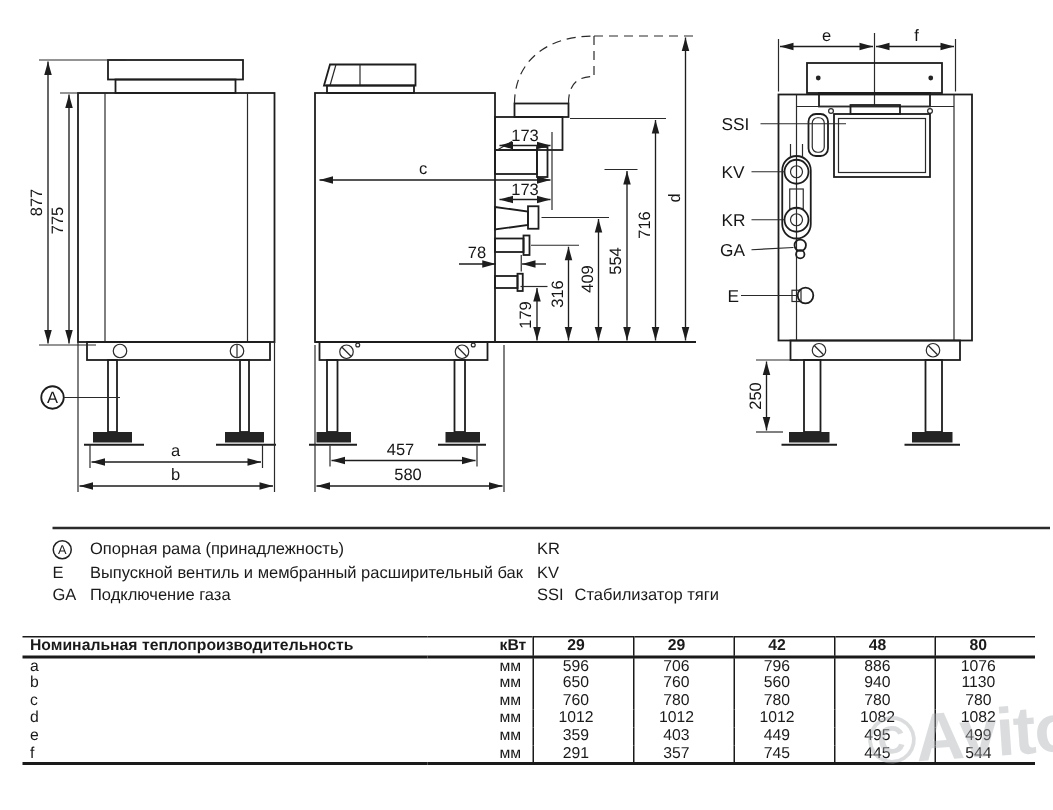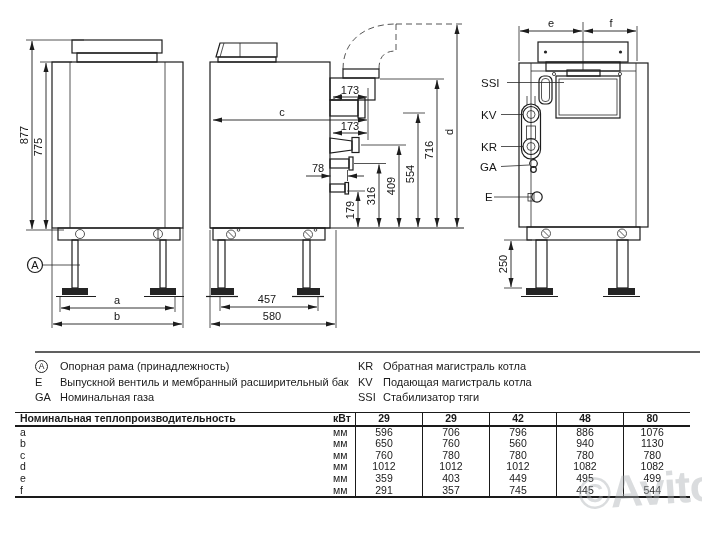--- a/index.html
+++ b/index.html
@@ -21,21 +21,21 @@
   #legend-left{left:35px;width:318px;}
   #legend-right{left:358px;width:335px;}
   .lrow{display:flex;align-items:flex-start;margin-bottom:2.5px;font-size:11px;line-height:13px;}
   .lsym{flex:0 0 25px;width:25px;font-size:11px;}
   .circ{flex:0 0 13px;width:13px;height:13px;margin-right:12px;border:1.2px solid #222;
         border-radius:50%;font-size:8.5px;display:inline-flex;align-items:center;
         justify-content:center;line-height:1;box-sizing:border-box;}
   
   .tablewrap{position:absolute;left:15px;top:412px;width:675px;}
   .ttitle{font-weight:bold;font-size:11px;line-height:12px;margin-bottom:3px;}
-  table{border-collapse:collapse;table-layout:fixed;width:675px;border-bottom:2px solid #1a1a1a;}
+  table{border-collapse:collapse;table-layout:fixed;width:675px;border-bottom:2px solid #1a1a1a;margin-top:12px;}
   thead tr{border-top:1.2px solid #1a1a1a;border-bottom:2px solid #1a1a1a;}
   th,td{font-size:10.5px;height:11.6px;line-height:11.6px;padding:0;white-space:nowrap;
         font-weight:normal;overflow:hidden;}
   th{font-weight:bold;}
   .c-param{text-align:left;padding-left:5px;}
   .c-unit{text-align:left;padding-left:48px;}
   .c-num{text-align:center;padding-right:9px;border-left:1.2px solid #1a1a1a;}
   
   .watermark{position:absolute;left:578px;top:464px;font-size:45px;font-weight:bold;
              color:#a9aeb1;opacity:.42;transform:rotate(-4deg);letter-spacing:-1px;
@@ -271,31 +271,29 @@
         <div class="lrow">
           <span class="lsym circ">A</span>
           <span class="ltxt">Опорная рама (принадлежность)</span>
         </div>
         <div class="lrow">
           <span class="lsym">E</span>
           <span class="ltxt">Выпускной вентиль и мембранный расширительный бак</span>
         </div>
         <div class="lrow">
           <span class="lsym">GA</span>
-          <span class="ltxt">Номинальная газа</span>
+          <span class="ltxt">Подключение газа</span>
         </div>
       </div>
     <div class="lcol" id="legend-right">
         <div class="lrow">
           <span class="lsym">KR</span>
-          <span class="ltxt">Обратная магистраль котла</span>
         </div>
         <div class="lrow">
           <span class="lsym">KV</span>
-          <span class="ltxt">Подающая магистраль котла</span>
         </div>
         <div class="lrow">
           <span class="lsym">SSI</span>
           <span class="ltxt">Стабилизатор тяги</span>
         </div>
       </div>
   </div>
 
   <div class="tablewrap">
     <table>

